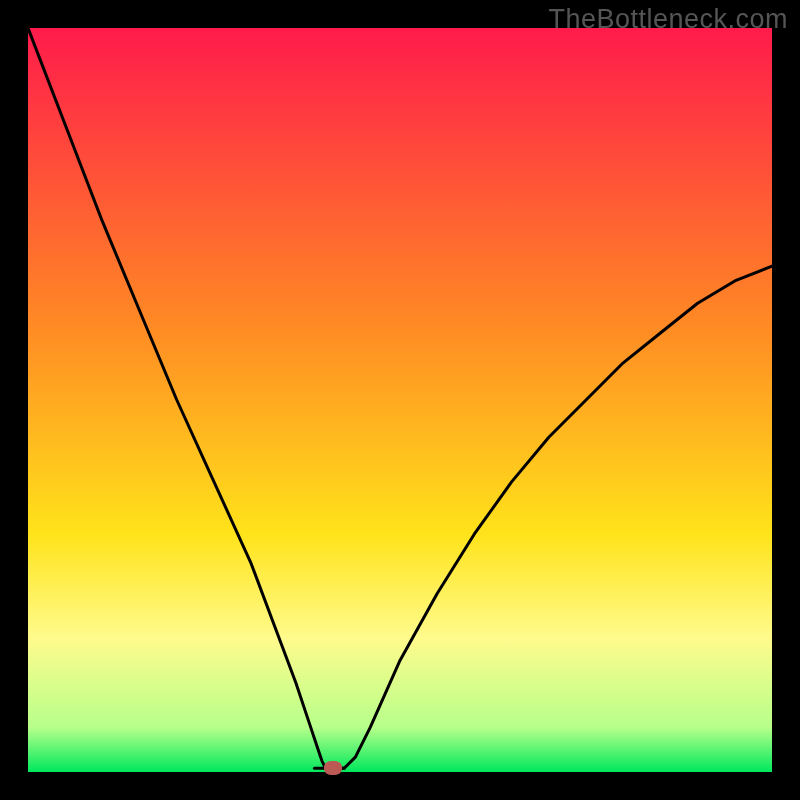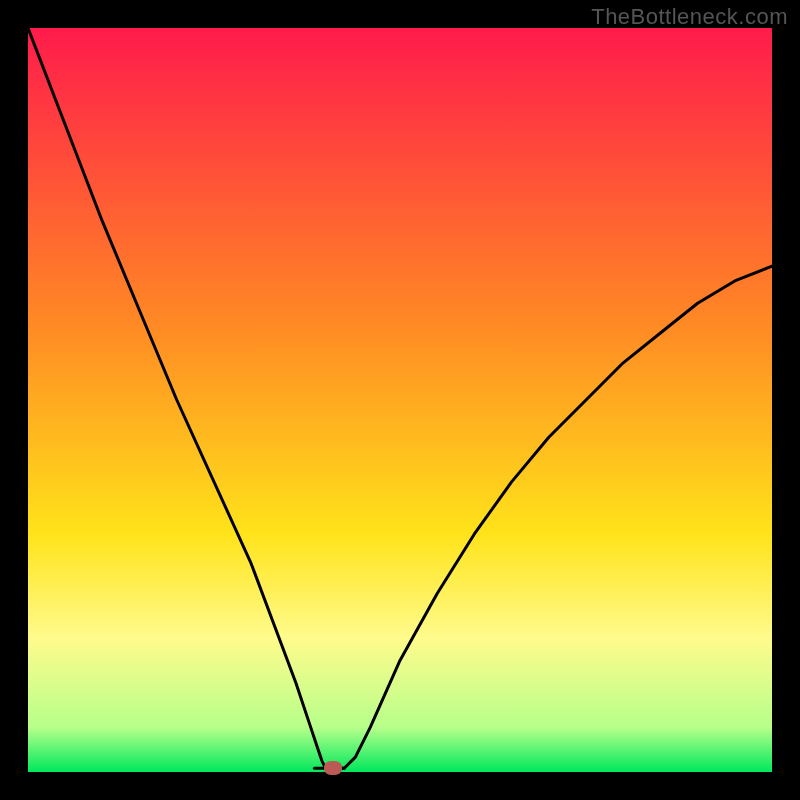--- a/index.html
+++ b/index.html
@@ -15,21 +15,21 @@
     position: relative;
     width: 800px;
     height: 800px;
     background: #000;
   }
   .watermark {
     position: absolute;
     top: 4px;
     right: 12px;
     color: #555;
-    font-size: 22px;
+    font-size: 27px;
     font-weight: 500;
     letter-spacing: 0.5px;
     z-index: 10;
   }
   .plot-area {
     position: absolute;
     left: 28px;
     top: 28px;
     width: 744px;
     height: 744px;

